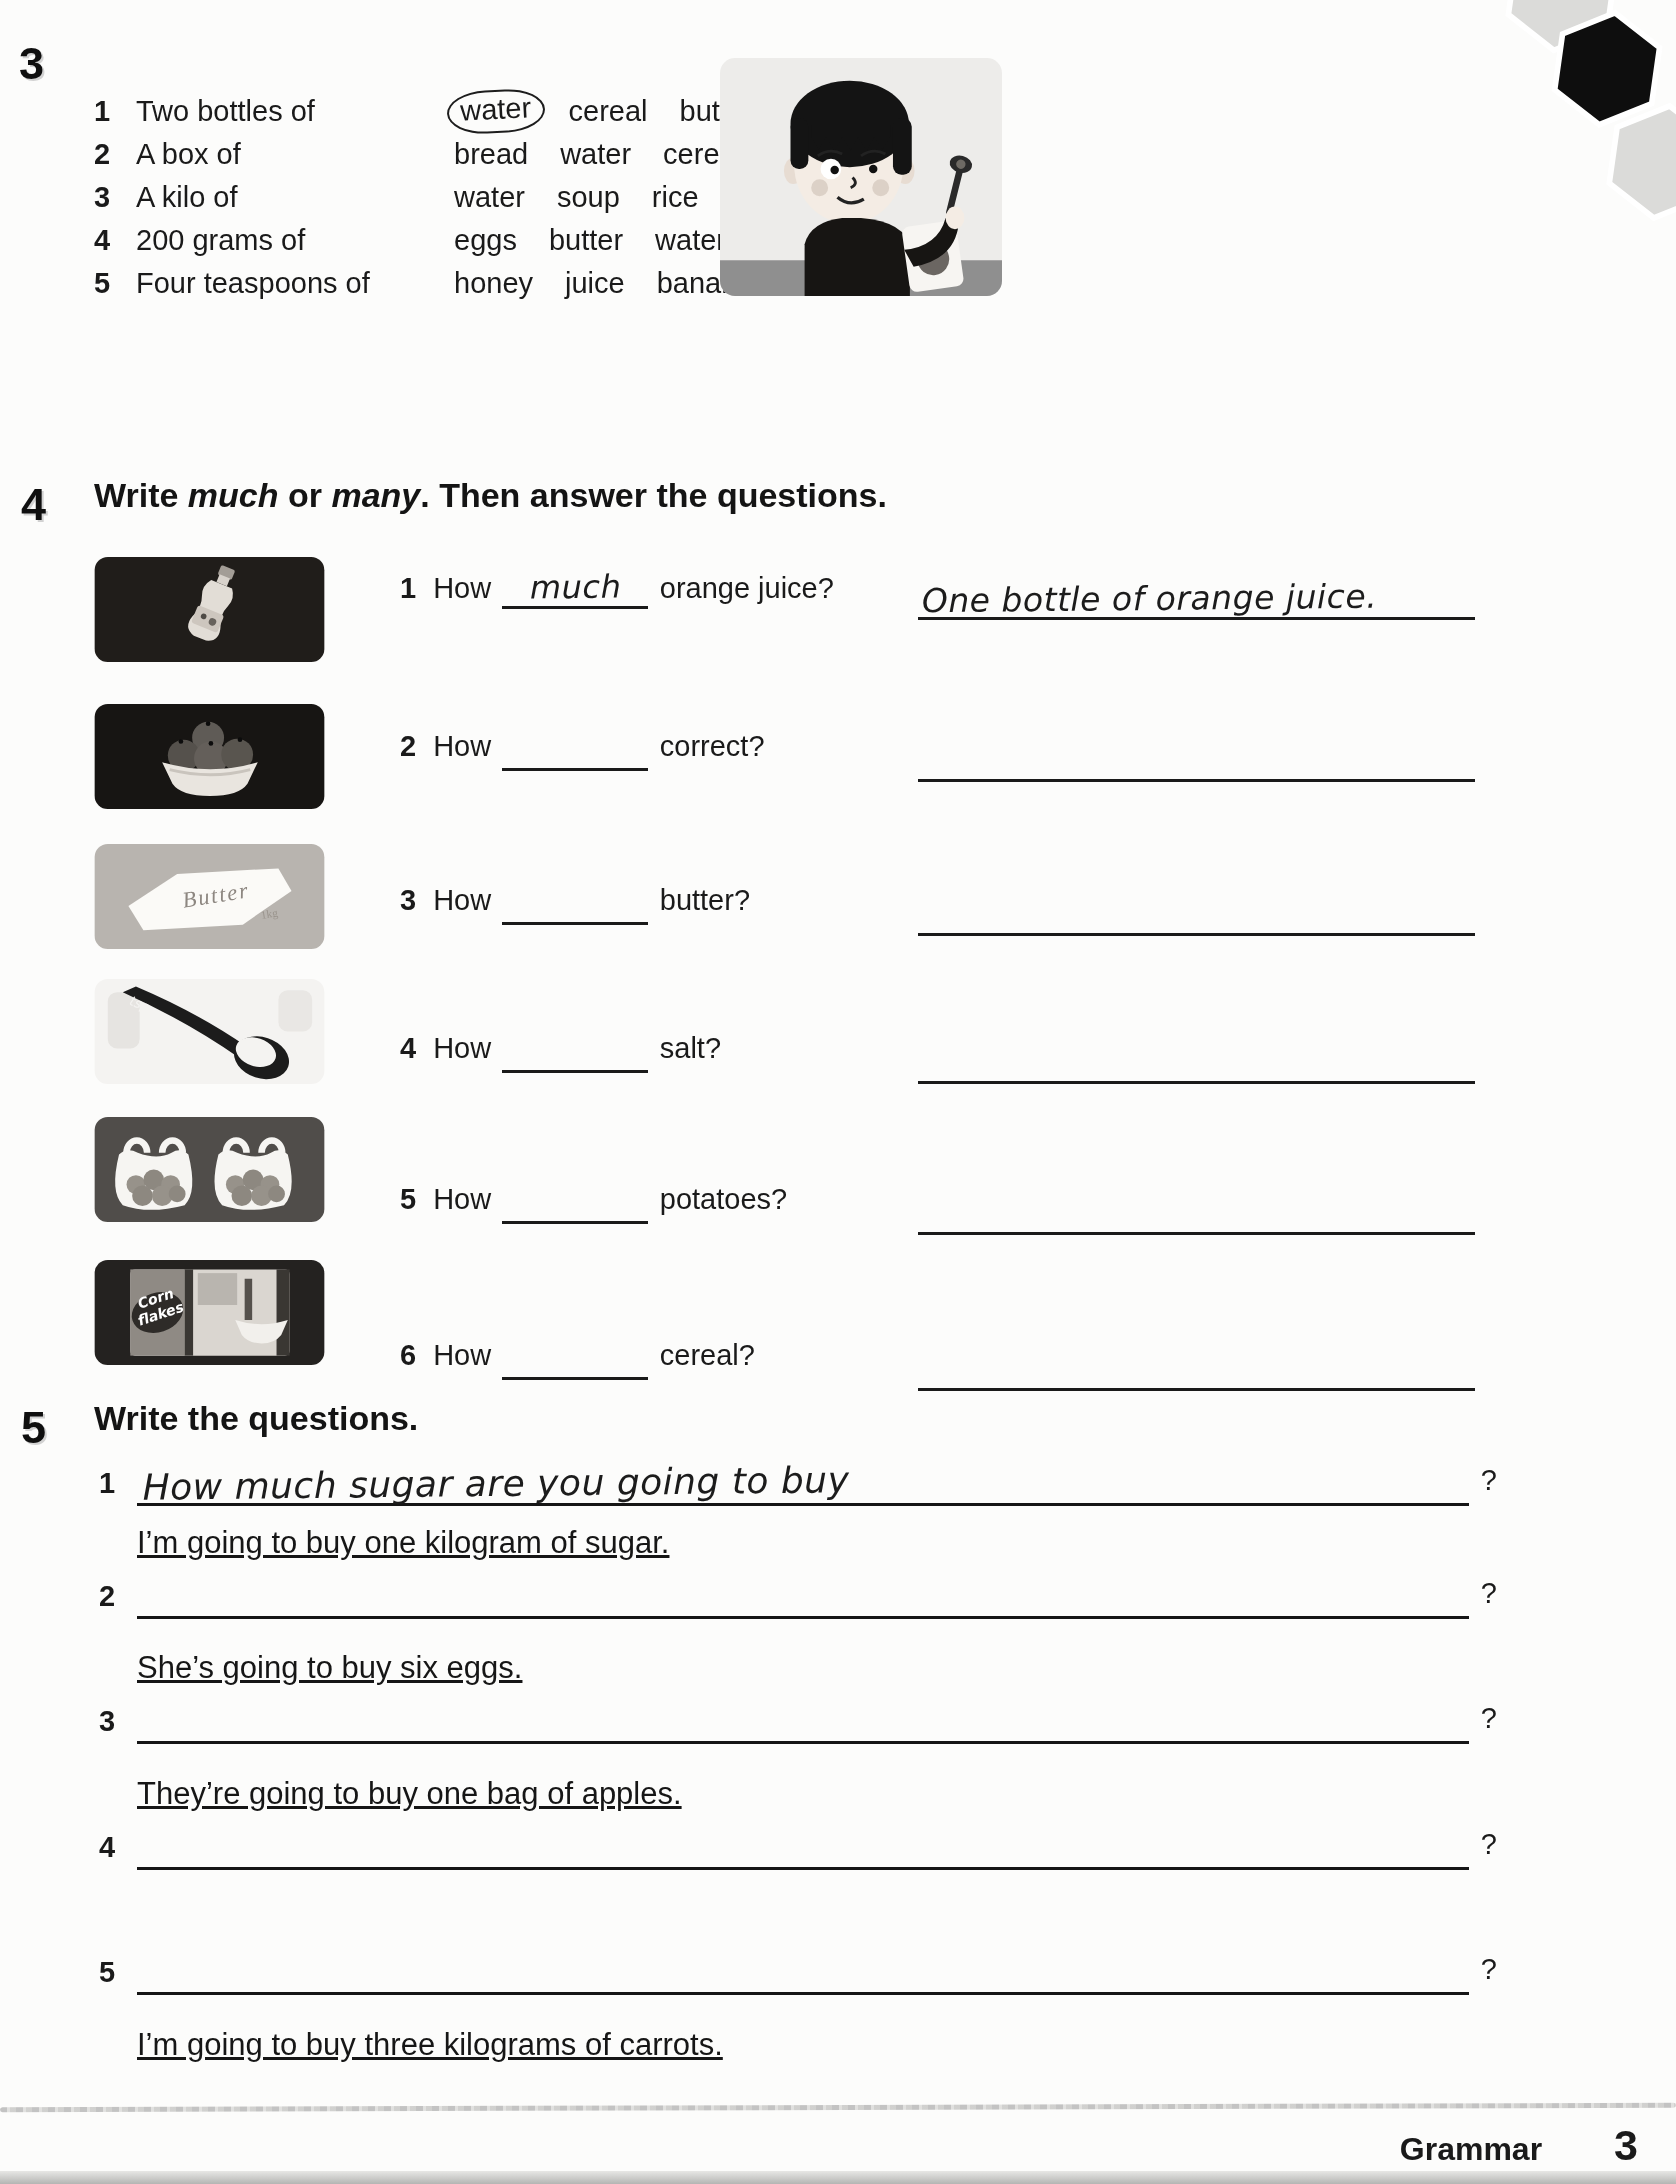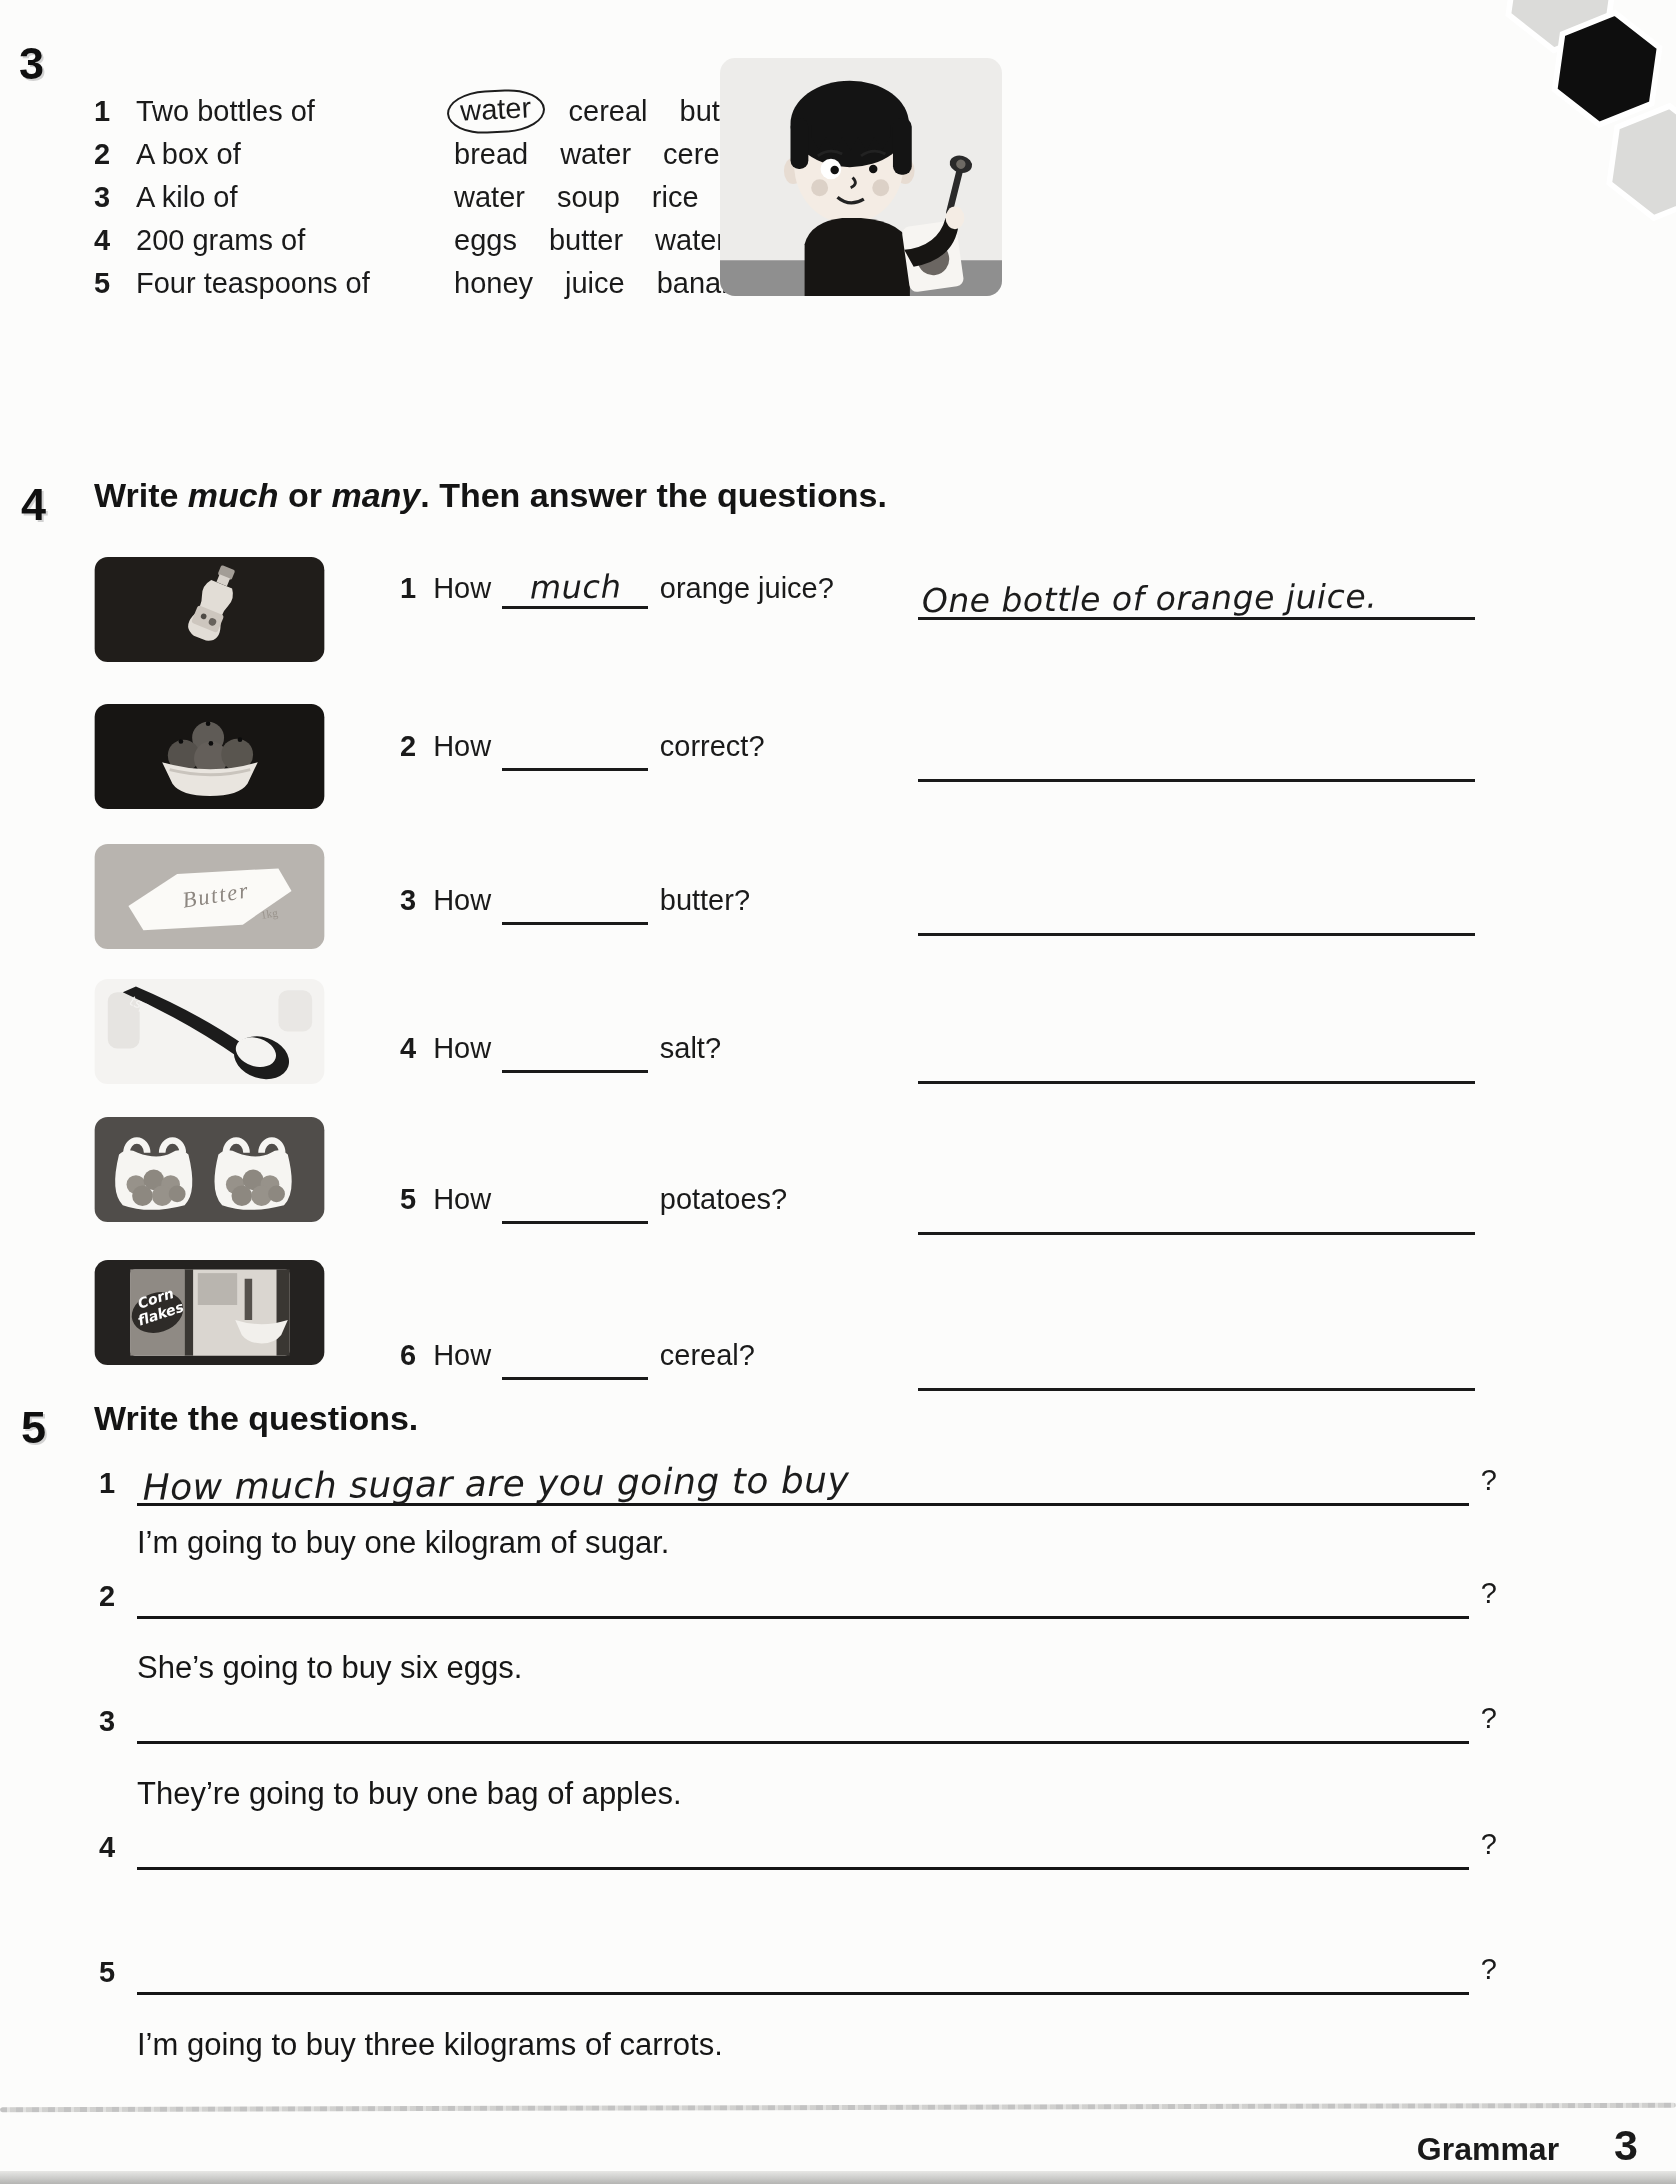--- a/index.html
+++ b/index.html
@@ -47,28 +47,28 @@
   .s4-ans{ position:absolute; left:824px; top:0; width:557px; border-bottom:3.3px solid #1a1a1a;
     display:flex; align-items:flex-end;}
   .hw-ans{ font-size:33px; padding-left:3.8px; line-height:1.1;}
   
   .s5-item{ position:absolute; left:99px; width:1398px; height:56px;}
   .s5-num{ position:absolute; left:0; bottom:5.6px; font-size:29px; font-weight:700;}
   .s5-line{ position:absolute; left:38px; right:28px; bottom:0; height:55px;
     border-bottom:3.3px solid #161616; display:flex; align-items:flex-end;}
   .hw-q{ font-size:36px; padding-left:5.6px; line-height:1.05;}
   .s5-qm{ position:absolute; right:0; bottom:9.4px; font-size:29px;}
-  .s5-stmt{ position:absolute; left:137px; margin:0; font-size:31px; color:#161616;}
+  .s5-stmt{ position:absolute; left:137px; margin:0; font-size:31px; color:#161616;text-decoration:underline;}
   
   .footer-rule{
     position:absolute; left:0; top:2105px; width:100%; height:4.7px; opacity:.75;
     background:repeating-linear-gradient(90deg,#b0b0b0 0 6.6px,#d8d8d6 6.6px 10.4px,#c2c2c0 10.4px 16px);
     border-radius:2.8px; transform:rotate(-.15deg);
   }
-  .footer{ position:absolute; right:38px; top:2121px; display:flex; align-items:baseline; gap:15px;}
+  .footer{ position:absolute; right:38px; top:2121px; display:flex; align-items:baseline; gap:32px;}
   .f-bold{ font-size:32px; font-weight:700;}
   .f-topic{ font-size:31px;}
   .f-page{ font-size:43px; font-weight:800; margin-left:40px;}
   .bottom-edge{
     position:absolute; left:0; top:2171px; width:100%; height:13px;
     background:linear-gradient(#e7e7e5,#b5b5b3);
   }
 </style>
 </head>
 <body>

